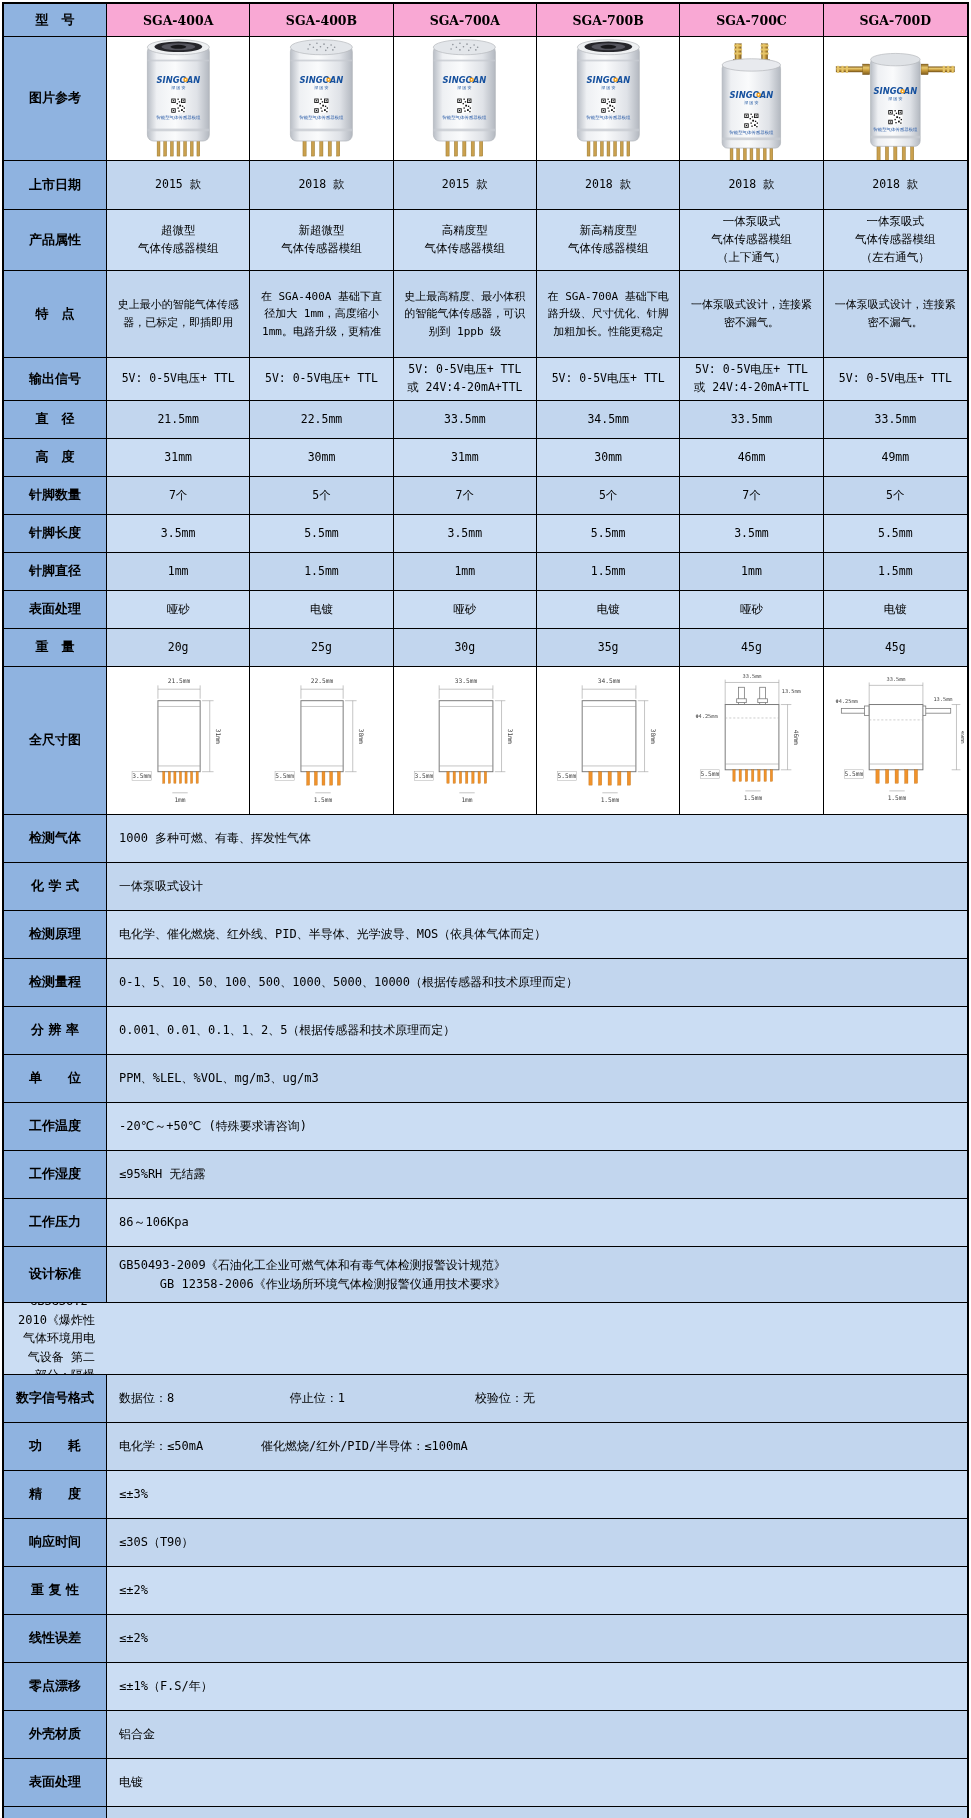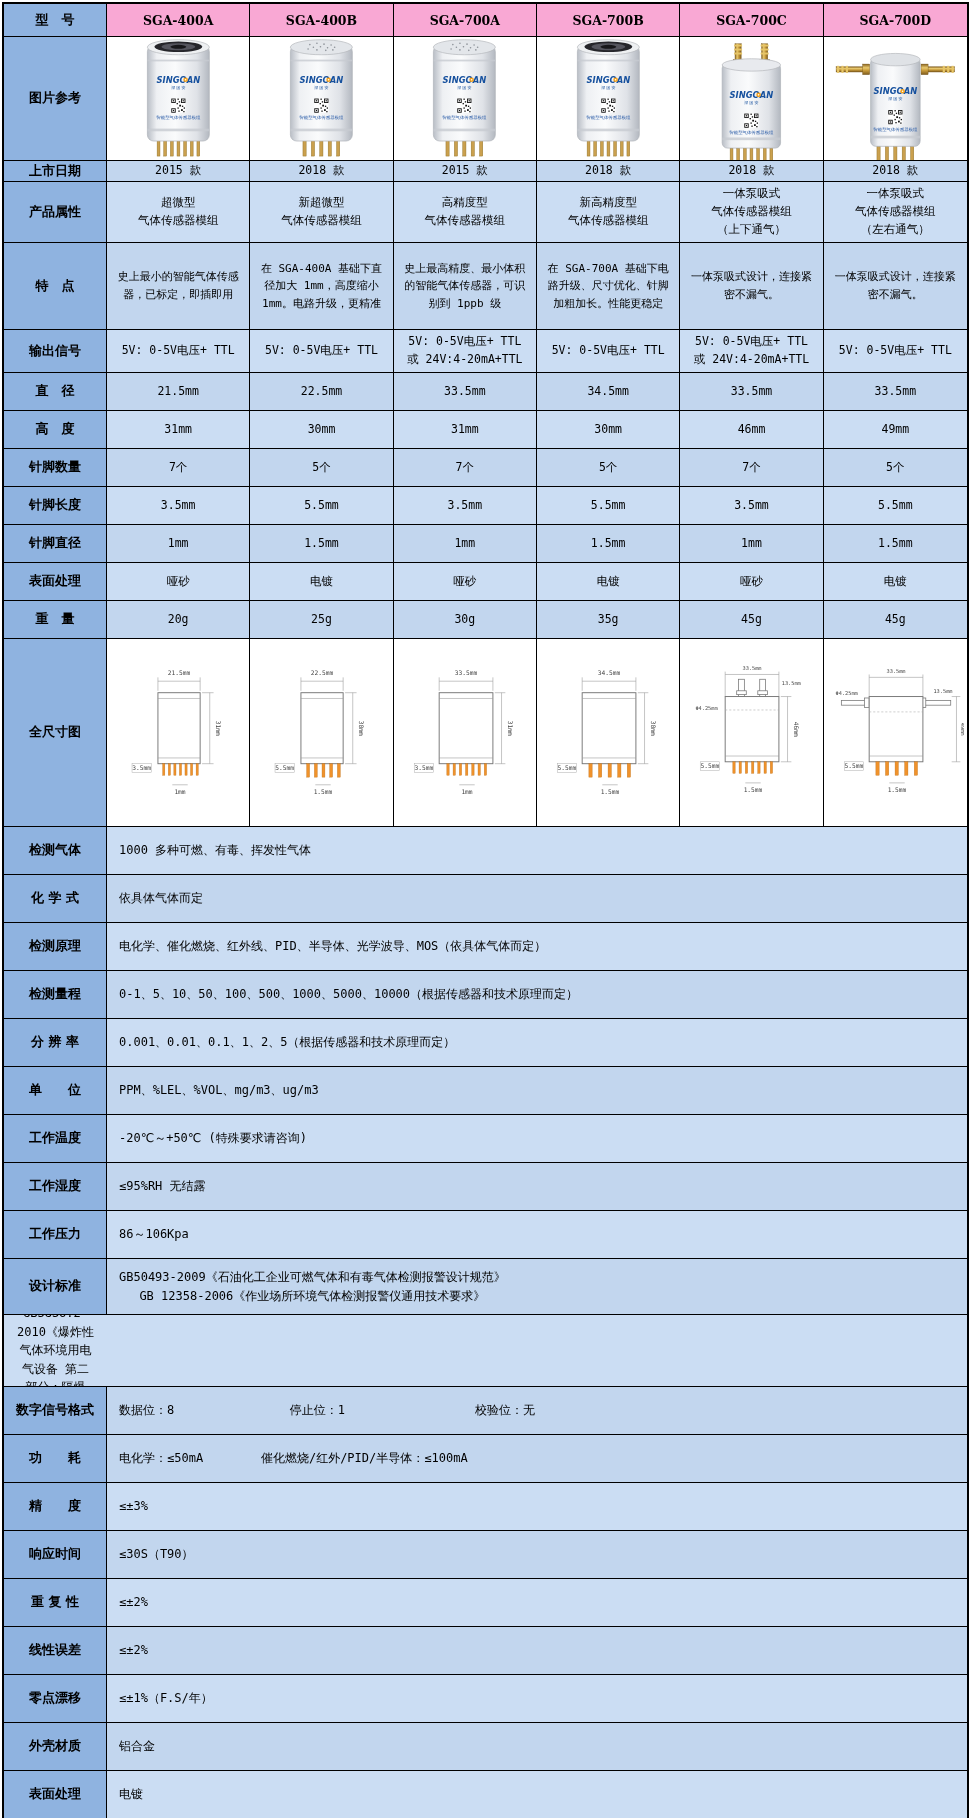--- a/index.html
+++ b/index.html
@@ -14,30 +14,30 @@
   .trow .cell:last-child,.srow .cell:last-child{border-right:none}
   .lbl{background:#8fb3e0;font-weight:bold;font-size:13px;line-height:1.4;white-space:pre-wrap}
   .mh{background:#f9a8d4;font-weight:bold;font-size:12.5px;
       font-family:"DejaVu Serif","Liberation Serif",serif}
   .rA{background:#cbddf3}
   .rB{background:#c2d6ee}
   .vc{font-size:11.5px;line-height:1.55;padding:2px 5px;white-space:pre-wrap;
       font-family:"DejaVu Sans Mono","DejaVu Sans",monospace}
   .r-feat .vc{font-size:11px;line-height:1.6;padding:3px 6px}
   .photo,.dimcell{background:#fff}
-  .sval{justify-content:flex-start;text-align:center;padding:4px 12px;font-size:12px;line-height:1.55;
+  .sval{justify-content:flex-start;text-align:right;padding:4px 12px;font-size:12px;line-height:1.55;
         white-space:pre-wrap;font-family:"DejaVu Sans Mono","DejaVu Sans",monospace}
   .r-header{height:33px}
   .r-photo{height:124px}
-  .r-launch{height:21px}
+  .r-launch{height:49px}
   .r-attr{height:61px}
   .r-feat{height:87px}
   .r-signal{height:43px}
   .r-small{height:38px}
-  .r-dims{height:188px}
+  .r-dims{height:148px}
   .sp{height:48px}
   .sp-design{height:56px}
   .sp-exec{height:72px}
   .ph{height:146px;width:auto;display:block}
   .dims-svg{height:142px;width:auto;display:block}
   .dl{stroke:#999;stroke-width:.6;fill:none}
   .dash{stroke:#aaa;stroke-width:.6;stroke-dasharray:2.2,2;fill:none}
   .dbody{fill:#fff;stroke:#777;stroke-width:1}
   .dbarb{fill:#fff;stroke:#777;stroke-width:.8}
   .dt{font-size:6.5px;fill:#444;font-family:"DejaVu Sans Mono","Liberation Mono",monospace}
@@ -551,21 +551,21 @@
       </svg>
     </div>
   </div>
 
   <div class="srow sp rA">
     <div class="cell lbl">检测气体</div>
     <div class="cell sval">1000 多种可燃、有毒、挥发性气体</div>
   </div>
   <div class="srow sp rB">
     <div class="cell lbl">化 学 式</div>
-    <div class="cell sval">依具体气体而定</div>
+    <div class="cell sval">一体泵吸式设计</div>
   </div>
   <div class="srow sp rA">
     <div class="cell lbl">检测原理</div>
     <div class="cell sval">电化学、催化燃烧、红外线、PID、半导体、光学波导、MOS（依具体气体而定）</div>
   </div>
   <div class="srow sp rB">
     <div class="cell lbl">检测量程</div>
     <div class="cell sval">0-1、5、10、50、100、500、1000、5000、10000（根据传感器和技术原理而定）</div>
   </div>
   <div class="srow sp rA">

